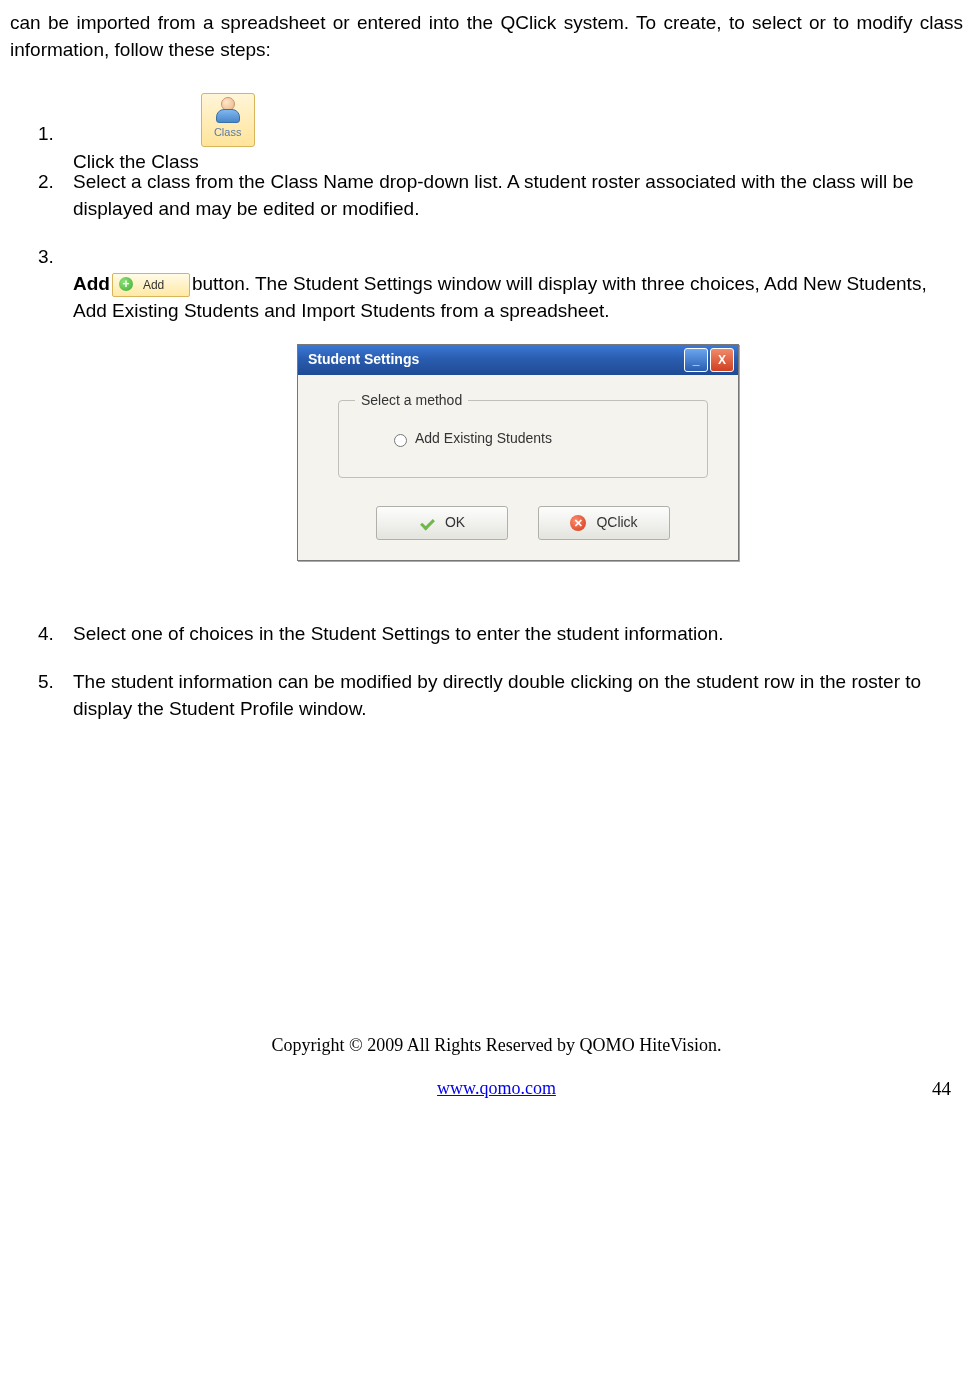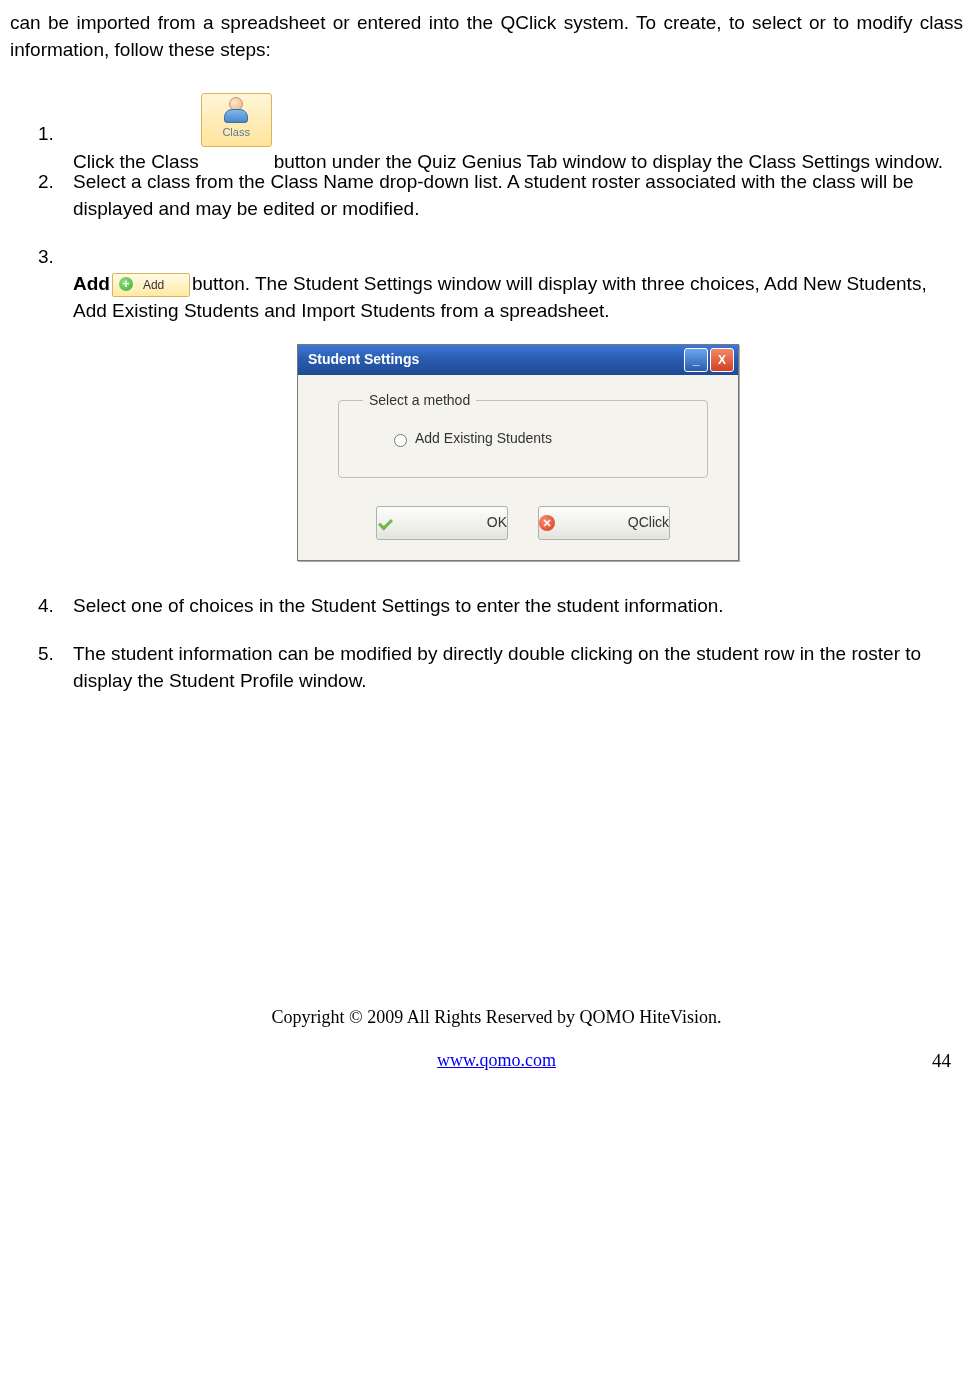--- a/index.html
+++ b/index.html
@@ -33,21 +33,21 @@
     top: 0;
   }
   .li1-line { line-height: 1.45; }
   .li1-text-top { position: relative; top: 28px; }
   .inline-icon {
     display: inline-block;
     vertical-align: bottom;
     position: relative;
   }
   .class-btn {
-    width: 71px;
+    width: 54px;
     height: 54px;
     background: linear-gradient(#fff5d8, #ffe49a);
     border: 1px solid #d8b45a;
     border-radius: 3px;
     text-align: center;
     font-size: 10px;
     color: #4a668b;
     box-sizing: border-box;
     padding-top: 3px;
     margin: 0 2px;
@@ -96,21 +96,21 @@
     line-height: 14px;
   }
   .add-btn .txt {
     position: absolute;
     left: 30px; top: 3px;
     font-size: 12px;
     color: #333;
   }
   .screenshot {
     width: 440px;
-    margin: 20px auto 32px auto;
+    margin: 20px auto 60px auto;
     border: 1px solid #777;
     box-shadow: 1px 1px 0 #aaa;
     font-family: Tahoma, Arial, sans-serif;
     background: #ece9d8;
   }
   .titlebar {
     height: 30px;
     background: linear-gradient(to bottom, #3b78d8 0%, #2a5db0 45%, #1f4a94 100%);
     display: flex;
     align-items: center;
@@ -140,21 +140,21 @@
   .groupbox {
     border: 1px solid #c0c0b8;
     border-radius: 4px;
     padding: 18px 20px 18px 50px;
     position: relative;
     background: #f4f3ee;
   }
   .groupbox .legend {
     position: absolute;
     top: -10px;
-    left: 24px;
+    left: 16px;
     background: #f4f3ee;
     padding: 0 6px;
     font-size: 14px;
     color: #333;
   }
   .radio-row {
     display: flex;
     align-items: center;
     margin: 10px 0;
     font-size: 14px;
@@ -174,21 +174,21 @@
     margin-top: 28px;
   }
   .dlgbtn {
     width: 130px;
     height: 32px;
     background: linear-gradient(#fdfdfd, #e4e4de);
     border: 1px solid #b0b0a8;
     border-radius: 3px;
     display: flex;
     align-items: center;
-    justify-content: space-between;
+    justify-content: center;
     gap: 10px;
     font-size: 14px;
     color: #333;
     box-shadow: inset 0 0 1px #fff;
   }
   .dlgbtn .ok-ico {
     width: 16px; height: 12px;
     position: relative;
   }
   .dlgbtn .ok-ico::before {
@@ -246,21 +246,21 @@
 
   <li>
     <span class="num" style="top:28px">1.</span>
     <span class="li1-line">
       <span class="li1-text-top">Click the Class</span><span class="inline-icon class-btn">
         <div class="person">
             <div class="head"></div>
             <div class="body"></div>
           </div>
         <div class="class-label">Class</div>
-      </span><span class="li1-text-top">button under the Quiz Genius Tab window to display the Class Settings window.</span>
+      </span>
     </span>
   </li>
 
   <li>
     <span class="num">2.</span>
     <span>Select a class from the Class Name drop-down list. A student roster associated with the class will be displayed and may be edited or modified.</span>
   </li>
 
   <li>
     <span class="num">3.</span>

